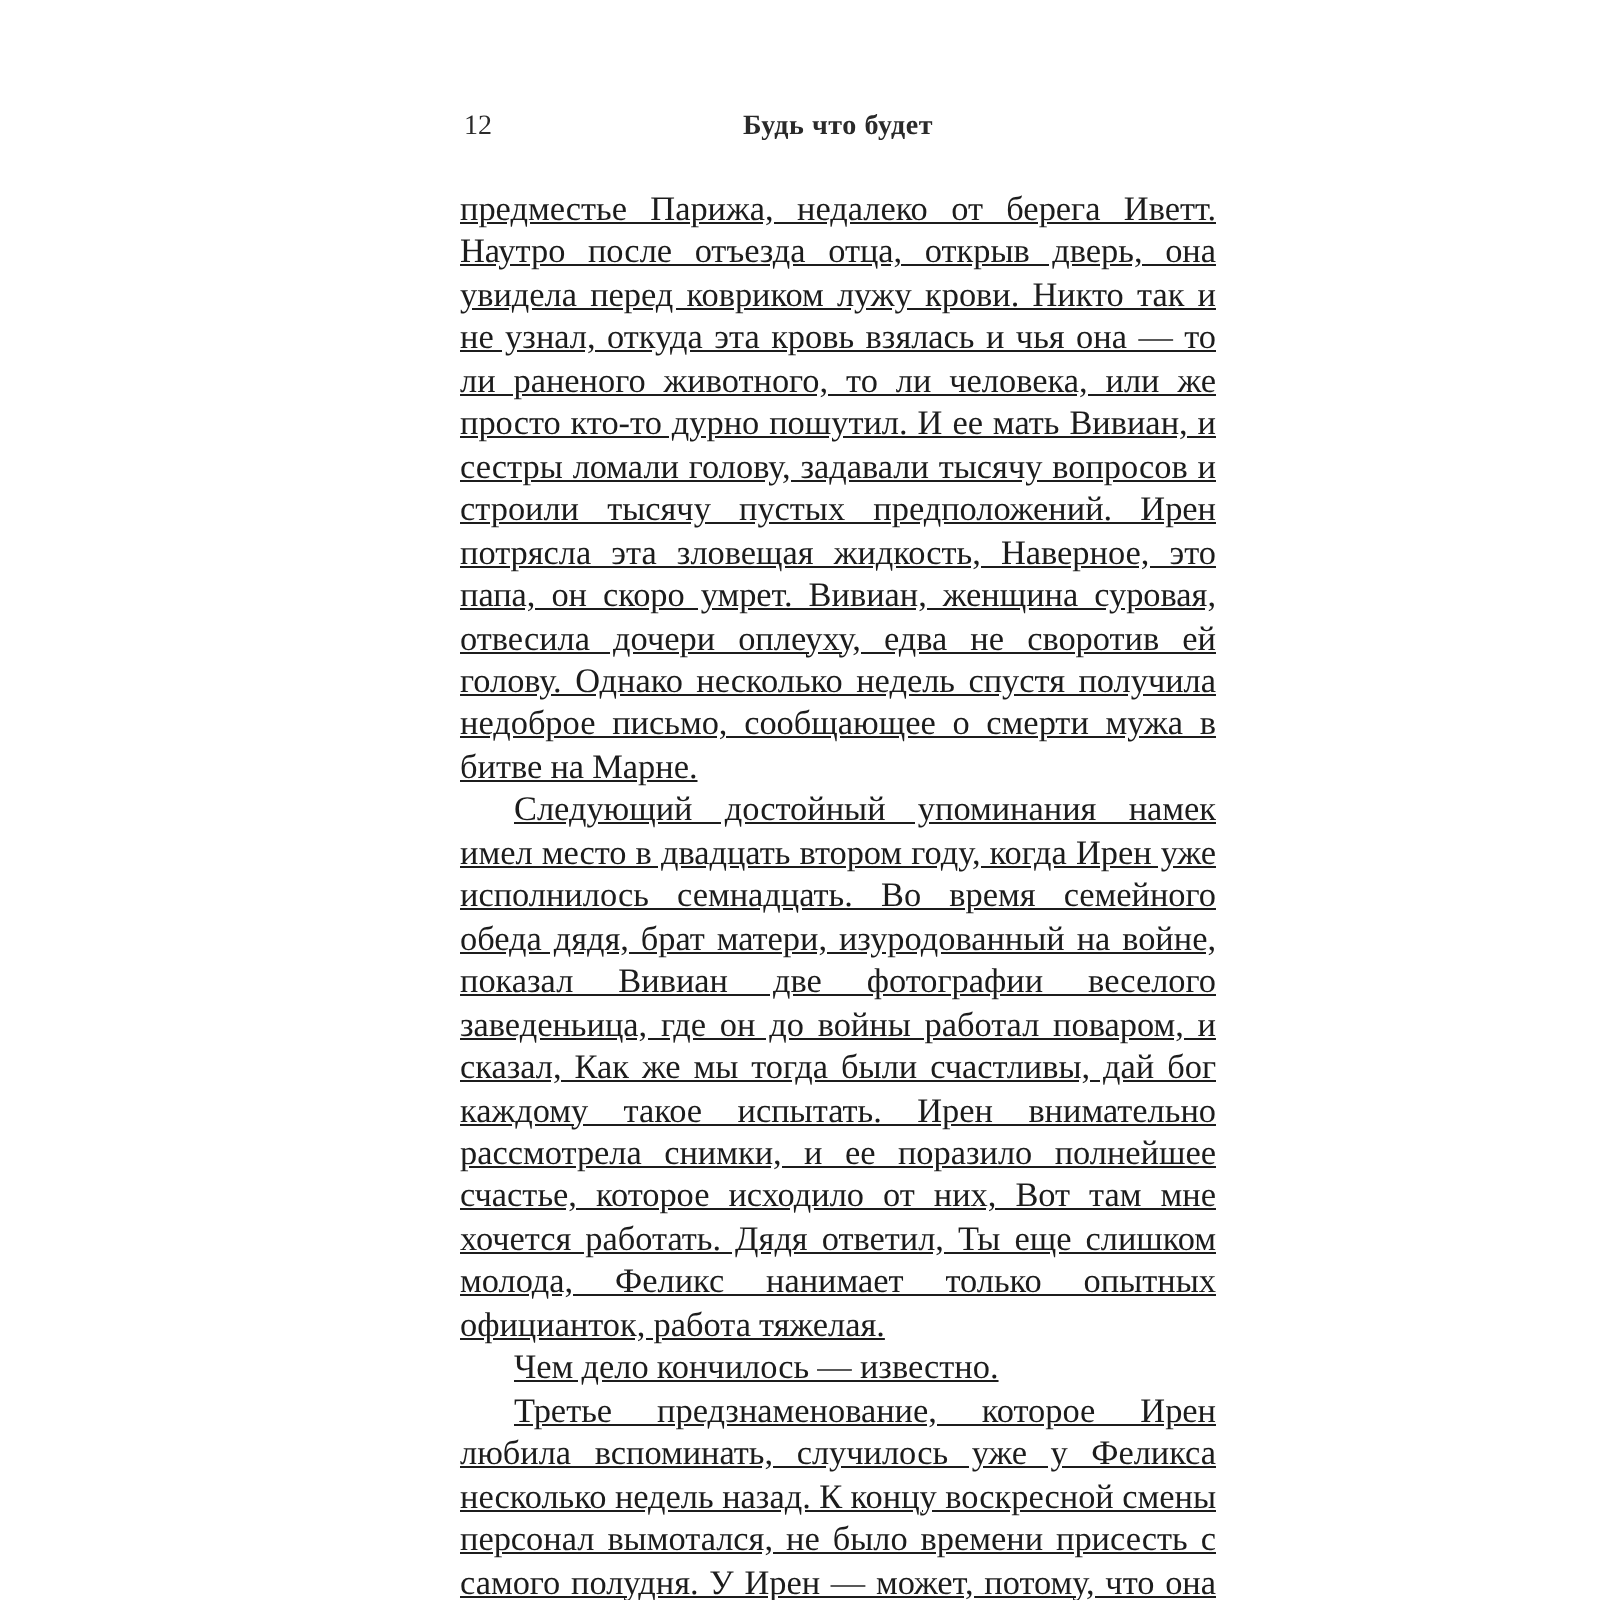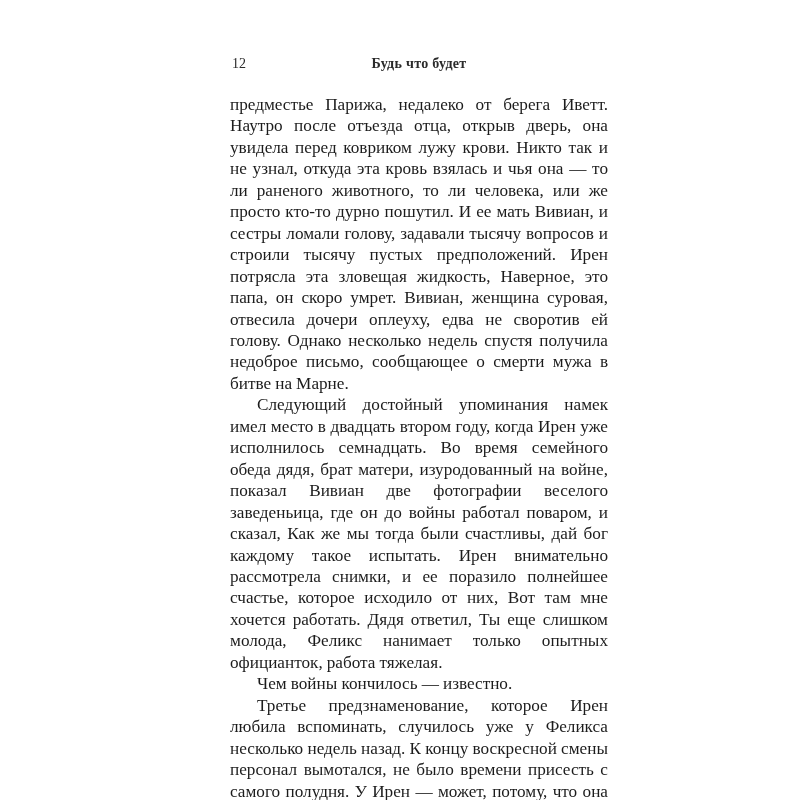--- a/index.html
+++ b/index.html
@@ -48,38 +48,39 @@
     }
 
     .body-text p {
       font-size: 17.2px;
       line-height: 21.45px;
       text-align: justify;
       color: #1c1c1c;
       hyphens: auto;
       -webkit-hyphens: auto;
       word-spacing: -0.2px;
+      text-decoration: underline;
     }
 
     .body-text p.indent {
       text-indent: 27px;
     }
   </style>
 </head>
 <body>
 
 <div class="book-page">
   <div class="text-block">
 
     <div class="page-header">
       <span class="page-number">12</span>
       <div class="running-title">Будь что будет</div>
     </div>
 
     <div class="body-text">
       <p>предместье Парижа, недалеко от берега Иветт. Наутро после отъезда отца, открыв дверь, она увидела перед ковриком лужу крови. Никто так и не узнал, откуда эта кровь взялась и чья она — то ли раненого животного, то ли человека, или же просто кто-то дурно пошутил. И ее мать Вивиан, и сестры ломали голову, задавали тысячу вопросов и строили тысячу пустых предположений. Ирен потрясла эта зловещая жидкость, Наверное, это папа, он скоро умрет. Вивиан, женщина суровая, отвесила дочери оплеуху, едва не своротив ей голову. Однако несколько недель спустя получила недоброе письмо, сообщающее о смерти мужа в битве на Марне.</p>
       <p class="indent">Следующий достойный упоминания намек имел место в двадцать втором году, когда Ирен уже исполнилось семнадцать. Во время семейного обеда дядя, брат матери, изуродованный на войне, показал Вивиан две фотографии веселого заведеньица, где он до войны работал поваром, и сказал, Как же мы тогда были счастливы, дай бог каждому такое испытать. Ирен внимательно рассмотрела снимки, и ее поразило полнейшее счастье, которое исходило от них, Вот там мне хочется работать. Дядя ответил, Ты еще слишком молода, Феликс нанимает только опытных официанток, работа тяжелая.</p>
-      <p class="indent">Чем войны кончилось — известно.</p>
+      <p class="indent">Чем дело кончилось — известно.</p>
       <p class="indent">Третье предзнаменование, которое Ирен любила вспоминать, случилось уже у Феликса несколько недель назад. К концу воскресной смены персонал вымотался, не было времени присесть с самого полудня. У Ирен — может, потому, что она была самой молоденькой из официанток, — силы еще оставались, и она сказала Симоне, Ты устала, отдохни, я сама занесу стулья. Что она и сделала. И вот, складывая стулья стопкой, она уронила на землю газету, забытую посетительни-</p>
     </div>
 
   </div>
 </div>
 
 </body></html>

